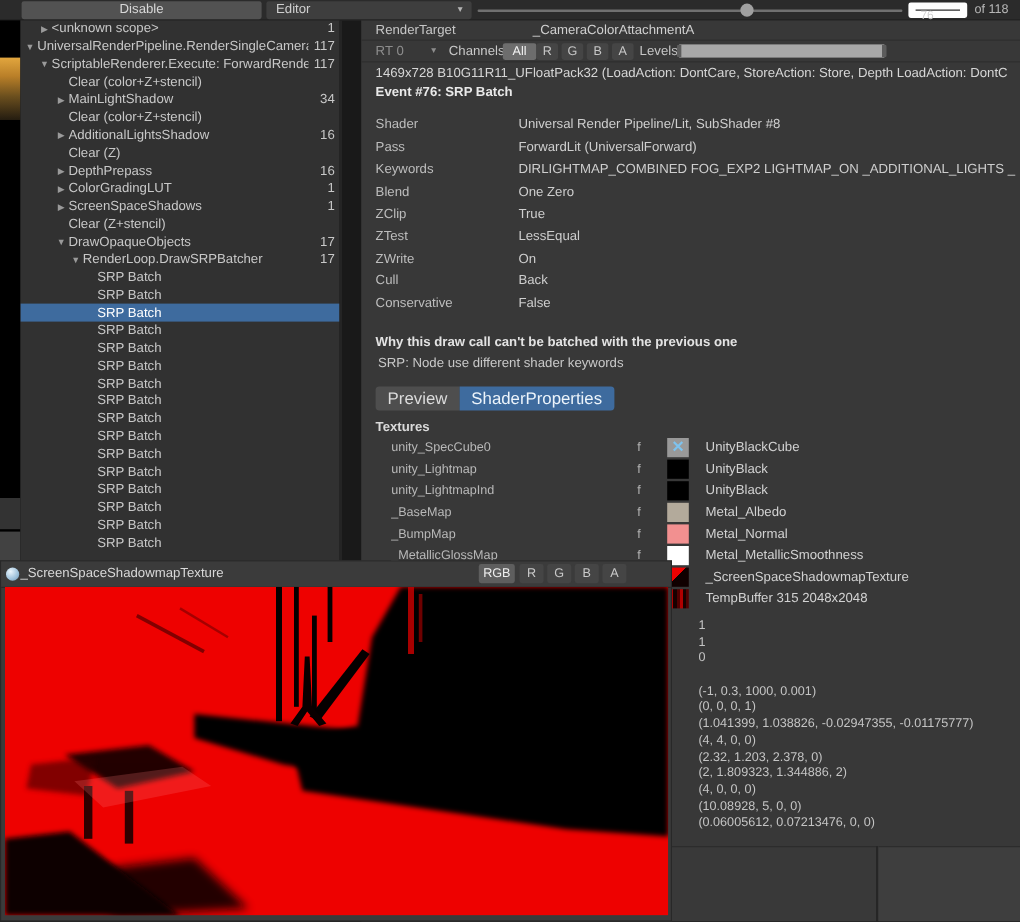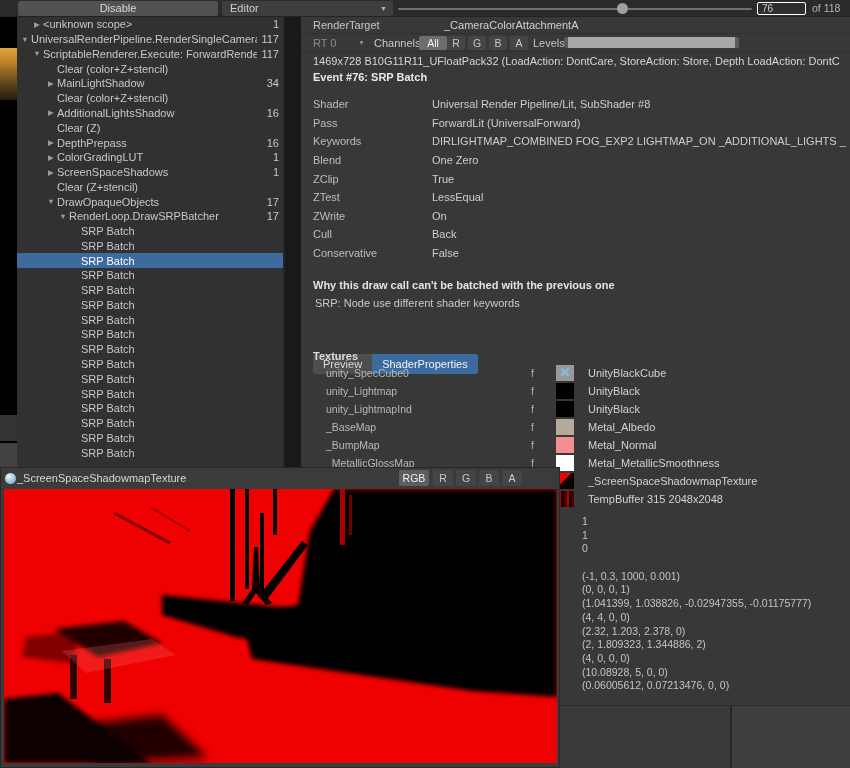--- a/index.html
+++ b/index.html
@@ -8,21 +8,21 @@
   .abs{position:absolute;}
   
   .toolbar{left:0;top:0;width:850px;height:17px;background:#2b2b2b;border-bottom:1px solid #222;box-sizing:border-box;}
   .btn-disable{left:18px;top:1px;width:200px;height:15px;background:#525252;color:#d8d8d8;
      font-size:11px;line-height:15px;text-align:center;border-radius:2px;}
   .dd-editor{left:222px;top:1px;width:171px;height:15px;background:#3e3e3e;color:#cfcfcf;
      font-size:11px;line-height:15px;padding-left:8px;box-sizing:border-box;border-radius:2px;}
   .dd-arrow{position:absolute;right:6px;top:0;font-size:7px;color:#b5b5b5;line-height:15px;}
   .slider-track{left:398px;top:8px;width:354px;height:2px;background:#707070;border-radius:1px;}
   .slider-handle{left:617px;top:3px;width:11px;height:11px;border-radius:50%;background:#a0a0a0;}
-  .frame-box{left:757px;top:2px;width:49px;height:13px;background:#2e2e2e;border:1px solid #ffffff;
+  .frame-box{left:757px;top:2px;width:49px;height:13px;background:#2e2e2e;border:6px solid #ffffff;
      color:#d0d0d0;font-size:10px;line-height:11px;padding-left:4px;box-sizing:border-box;border-radius:2px;}
   .frame-total{left:812px;top:2px;color:#b6b6b6;font-size:10.5px;line-height:13px;}
   
   .backdrop{left:0;top:17px;width:17px;height:450px;background:#000;}
   .bd-gold{left:0;top:31px;width:17px;height:52px;
      background:linear-gradient(180deg,#e2a63e 0%,#b97f28 30%,#6b4f1e 62%,#241c10 100%);}
   .bd-gray1{left:0;top:398px;width:17px;height:26px;background:#333;}
   .bd-gray2{left:0;top:426px;width:17px;height:24px;background:#424242;}
   
   .tree{left:17px;top:17px;width:266px;height:450px;background:#313131;overflow:hidden;}
@@ -50,21 +50,21 @@
           border-left:4px solid #5c5c5c;border-right:4px solid #5c5c5c;box-sizing:border-box;}
   .format-line{position:absolute;left:12px;top:38px;width:551px;white-space:nowrap;overflow:hidden;color:#d6d6d6;}
   .event-title{position:absolute;left:12px;top:54px;font-weight:bold;color:#e9e9e9;}
   .details{position:absolute;left:0;top:78px;width:565px;}
   .drow{height:18.6px;display:flex;align-items:center;}
   .dlabel{width:131px;padding-left:12px;box-sizing:border-box;flex:none;color:#bdbdbd;}
   .dvalue{flex:1;white-space:nowrap;overflow:hidden;color:#cecece;}
   .why-title{position:absolute;left:12px;top:262px;font-weight:bold;color:#e3e3e3;}
   .why-reason{position:absolute;left:14px;top:280px;color:#c9c9c9;}
   .tabs{position:absolute;left:12px;top:305px;display:flex;}
-  .tab{height:20px;line-height:20px;padding:0 10px;background:#4e4e4e;color:#dcdcdc;font-size:11px;cursor:default;margin-top:32px;}
+  .tab{height:20px;line-height:20px;padding:0 10px;background:#4e4e4e;color:#dcdcdc;font-size:14px;cursor:default;}
   .tab:first-child{border-radius:3px 0 0 3px;}
   .tab:last-child{border-radius:0 3px 3px 0;}
   .tab.sel{background:#3e6b9e;color:#ecf4fb;}
   .tex-header{position:absolute;left:12px;top:333px;font-weight:bold;color:#dadada;}
   .tex-rows{position:absolute;left:0;top:347px;width:565px;}
   .xrow{height:18px;display:flex;align-items:center;}
   .xname{width:230px;padding-left:25px;box-sizing:border-box;color:#b8b8b8;font-size:10.5px;white-space:nowrap;overflow:hidden;flex:none;}
   .xf{width:25px;flex:none;color:#b0b0b0;font-size:10.5px;}
   .xswatch{width:18px;height:16px;flex:none;margin-right:14px;position:relative;background:#000;}
   .xswatch.cube::before{content:"\2715";position:absolute;left:0;top:0;width:18px;height:16px;

